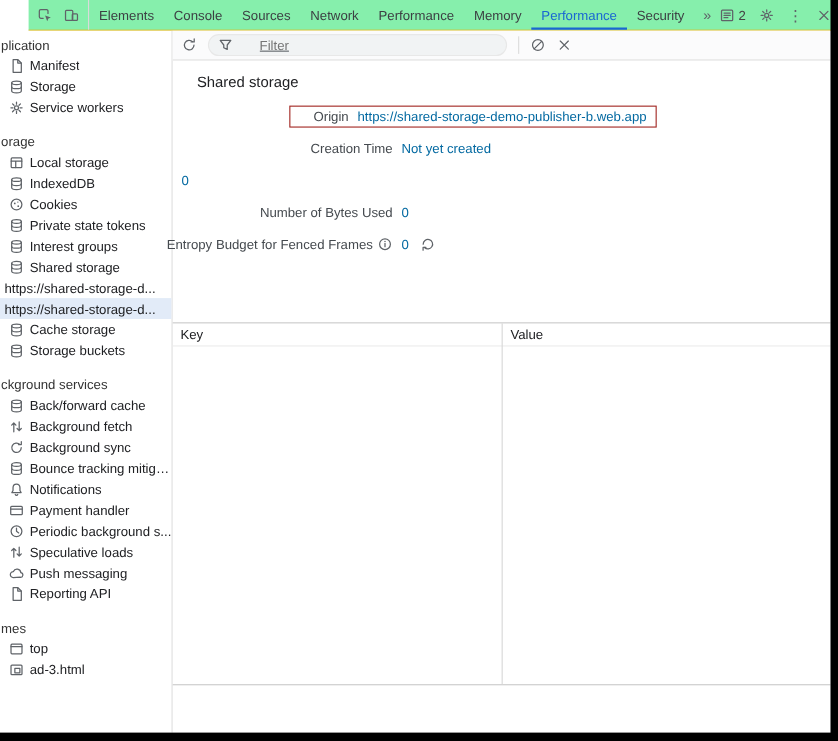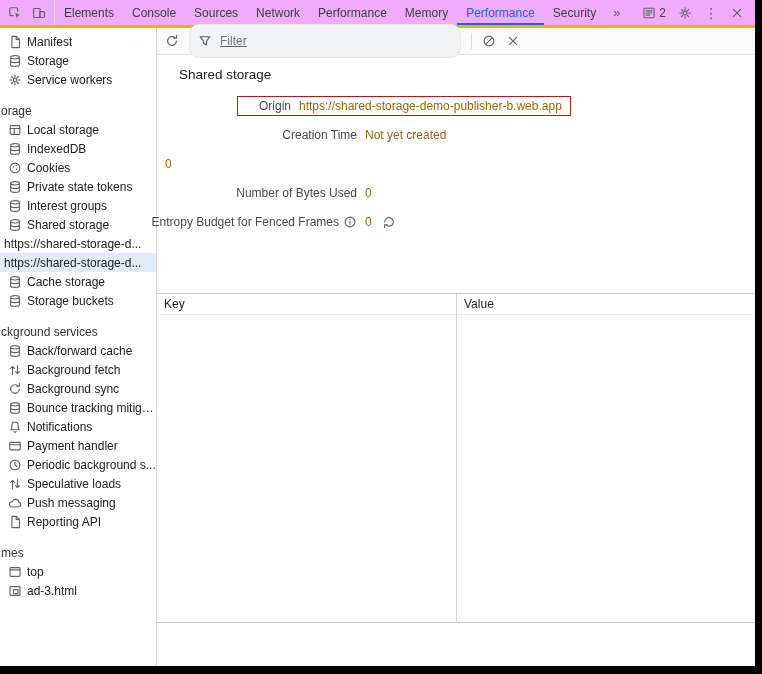--- a/index.html
+++ b/index.html
@@ -7,22 +7,22 @@
   body {
     width:762px; height:674px; position:relative; overflow:hidden;
     background:#fff; color:#202124;
     font-family:"Liberation Sans", sans-serif; font-size:12px;
   }
   .edge-right { position:absolute; top:0; right:0; width:7px; height:100%; background:#000; z-index:50; }
   .edge-bottom { position:absolute; left:0; bottom:0; width:100%; height:8px; background:#000; z-index:50; }
 
   
   .tabbar {
-    height:28px; display:flex; align-items:stretch; background:#f0abfc;
-    border-bottom:3px solid #eab308; padding-right:10px;
+    height:28px; display:flex; align-items:stretch; background:#86efac;
+    border-bottom:1px solid #eab308; padding-right:10px;margin-left:26px;
   }
   .tabbar-left { display:flex; align-items:center; gap:10px; padding:0 8px; border-right:1px solid #dadada; }
   .tab { display:flex; align-items:center; padding:0 9px; color:#3c4043; cursor:default; white-space:nowrap; }
   .tab.active { color:var(--accent,#1967d2); box-shadow:inset 0 -2px 0 var(--accent,#1967d2); }
   .more-tabs { display:flex; align-items:center; padding:0 8px; color:#5f6368; font-size:13px; }
   .tabbar-right { margin-left:auto; display:flex; align-items:center; gap:12px; padding-right:8px; }
   .badge-wrap { display:flex; align-items:center; gap:3px; color:#444; }
   .kebab { color:#5f6368; font-size:14px; line-height:1; }
   .ic { display:inline-flex; align-items:center; justify-content:center; color:#5f6368; }
   .ic svg { display:block; }
@@ -42,41 +42,41 @@
   .tree-item.child { padding-left:4px; }
   .tree-item.selected { background:var(--selected-row-bg,#e2ebf8); }
 
   
   .main { flex:1; position:relative; background:#fff; min-width:0; }
   .main-toolbar {
     height:27px; display:flex; align-items:center; gap:10px;
     padding:0 8px; border-bottom:1px solid #e0e0e0; background:#fbfbfc;
   }
   .filter-pill {
-    display:flex; align-items:center; gap:6px; height:34px; width:272px;
+    display:flex; align-items:center; gap:22px; height:20px; width:272px;
     background:#f1f3f4; border:1px solid #e8e8e8; border-radius:10px; padding:0 8px; color:#5f6368;text-decoration:underline;
   }
   .filter-pill input {
     border:none; outline:none; background:transparent; flex:1; min-width:0;
     font-family:"Liberation Sans",sans-serif; font-size:12px; color:#202124;
   }
   .tb-divider { width:1px; height:16px; background:#dcdcdc; }
   .tool-btn { background:none; border:none; padding:0; display:inline-flex; cursor:default; color:#5f6368; }
 
   .panel-title { margin:12px 0 0 22px; font-size:13.5px; color:#202124; }
 
   .meta { margin-top:9px; }
   .meta-row { height:29px; display:flex; align-items:center; position:relative; }
   .meta-label {
     width:200px; flex:none; display:inline-flex; justify-content:flex-end; align-items:center;
     gap:4px; text-align:right; color:#454a4f; white-space:nowrap;
   }
-  .meta-value { margin-left:8px; color:#a16207; white-space:nowrap; }
+  .meta-value { margin-left:8px; color:#0369a1; white-space:nowrap; }
   .origin-hl {
-    margin-left:80px; display:inline-flex; align-items:center;
+    margin-left:106px; display:inline-flex; align-items:center;
     border:1px solid var(--highlight-border,#a0231f); padding:2px 8px 2px 6px;
   }
   .origin-hl .meta-label { width:47px; }
   .reset-btn { margin-left:10px; }
 
   
   .data-table { position:relative; margin-top:57px; border-top:1px solid #c9c9c9; border-bottom:1px solid #c9c9c9; height:330px; }
   .tbl-header { display:flex; height:21px; align-items:center; border-bottom:1px solid #ebebeb; color:#202124; }
   .th-key { width:299px; flex:none; padding-left:7px; }
   .th-value { padding-left:8px; }
@@ -132,20 +132,21 @@
         </svg>
       </span>
   </div>
 </div>
 
 <div class="content">
 
   <div class="sidebar">
 
     <div class="sec">
+      <div class="sec-title">plication</div>
       <div class="tree-item">
         <span class="ic">
             <svg viewBox="0 0 16 16" width="14" height="14" fill="none" stroke="currentColor" stroke-width="1.3" stroke-linecap="round" stroke-linejoin="round">
               <path d="M4.5 1.5h5L13 4.8V14.5H4.5z"></path>
               <path d="M9.3 1.7V5h3.4"></path>
             </svg>
           </span>
         <span class="lbl">Manifest</span>
       </div>
       <div class="tree-item">

